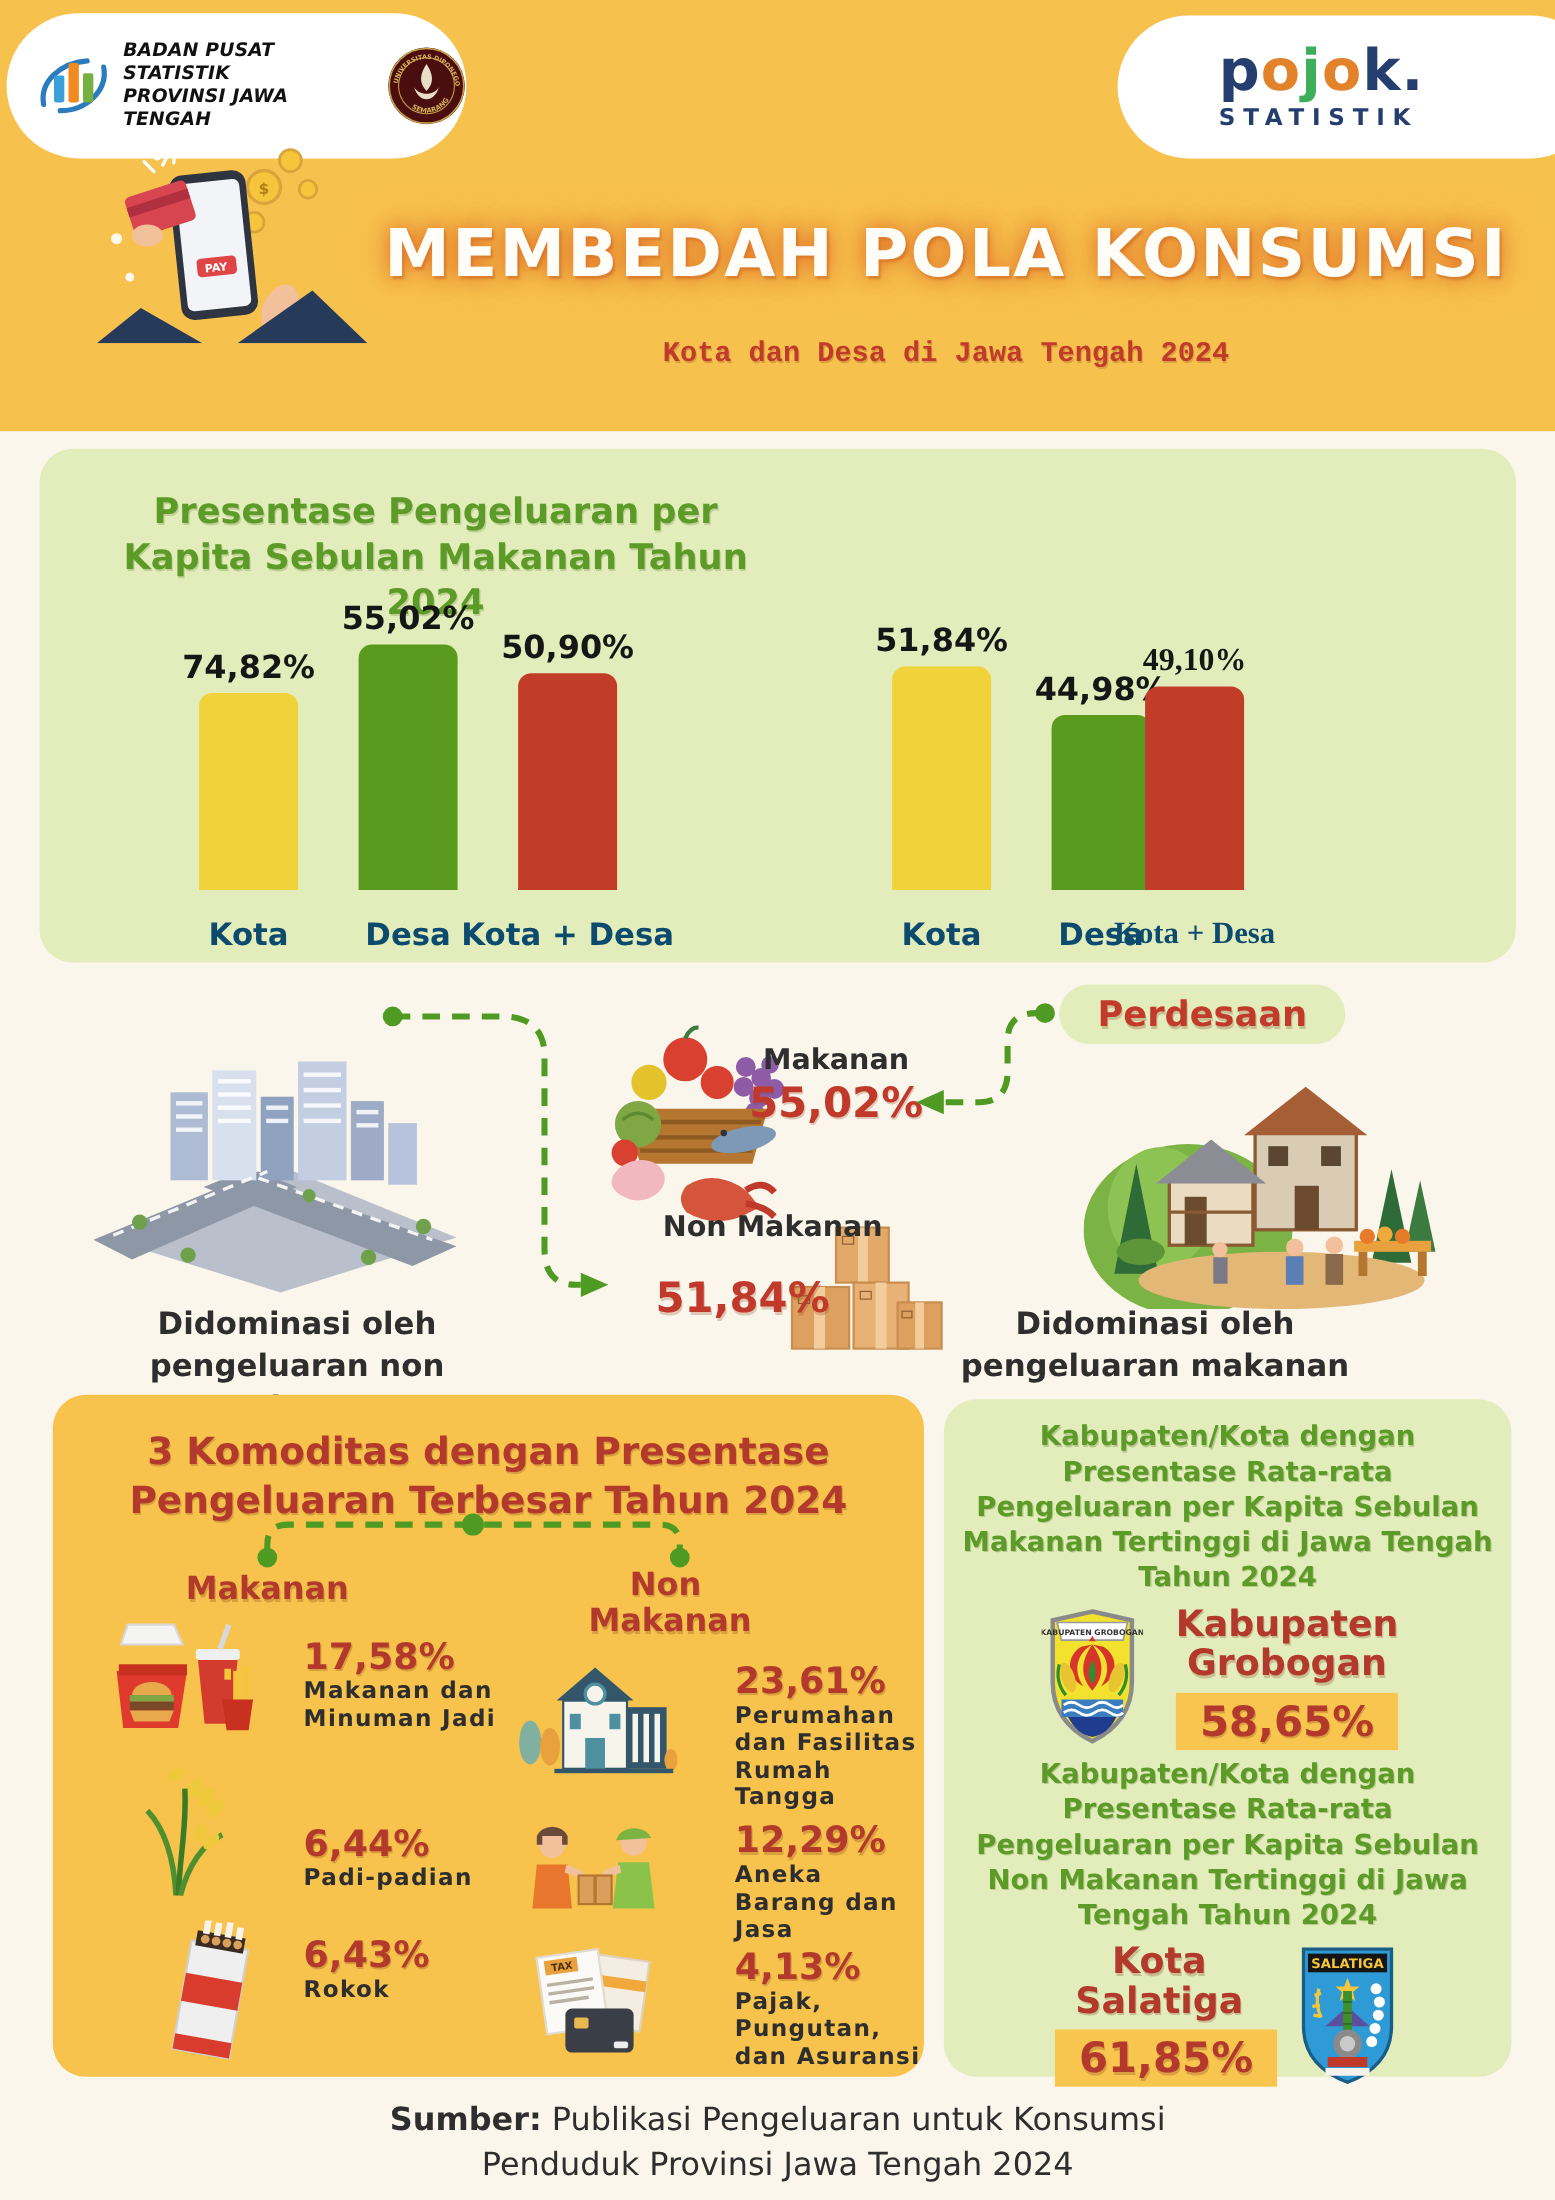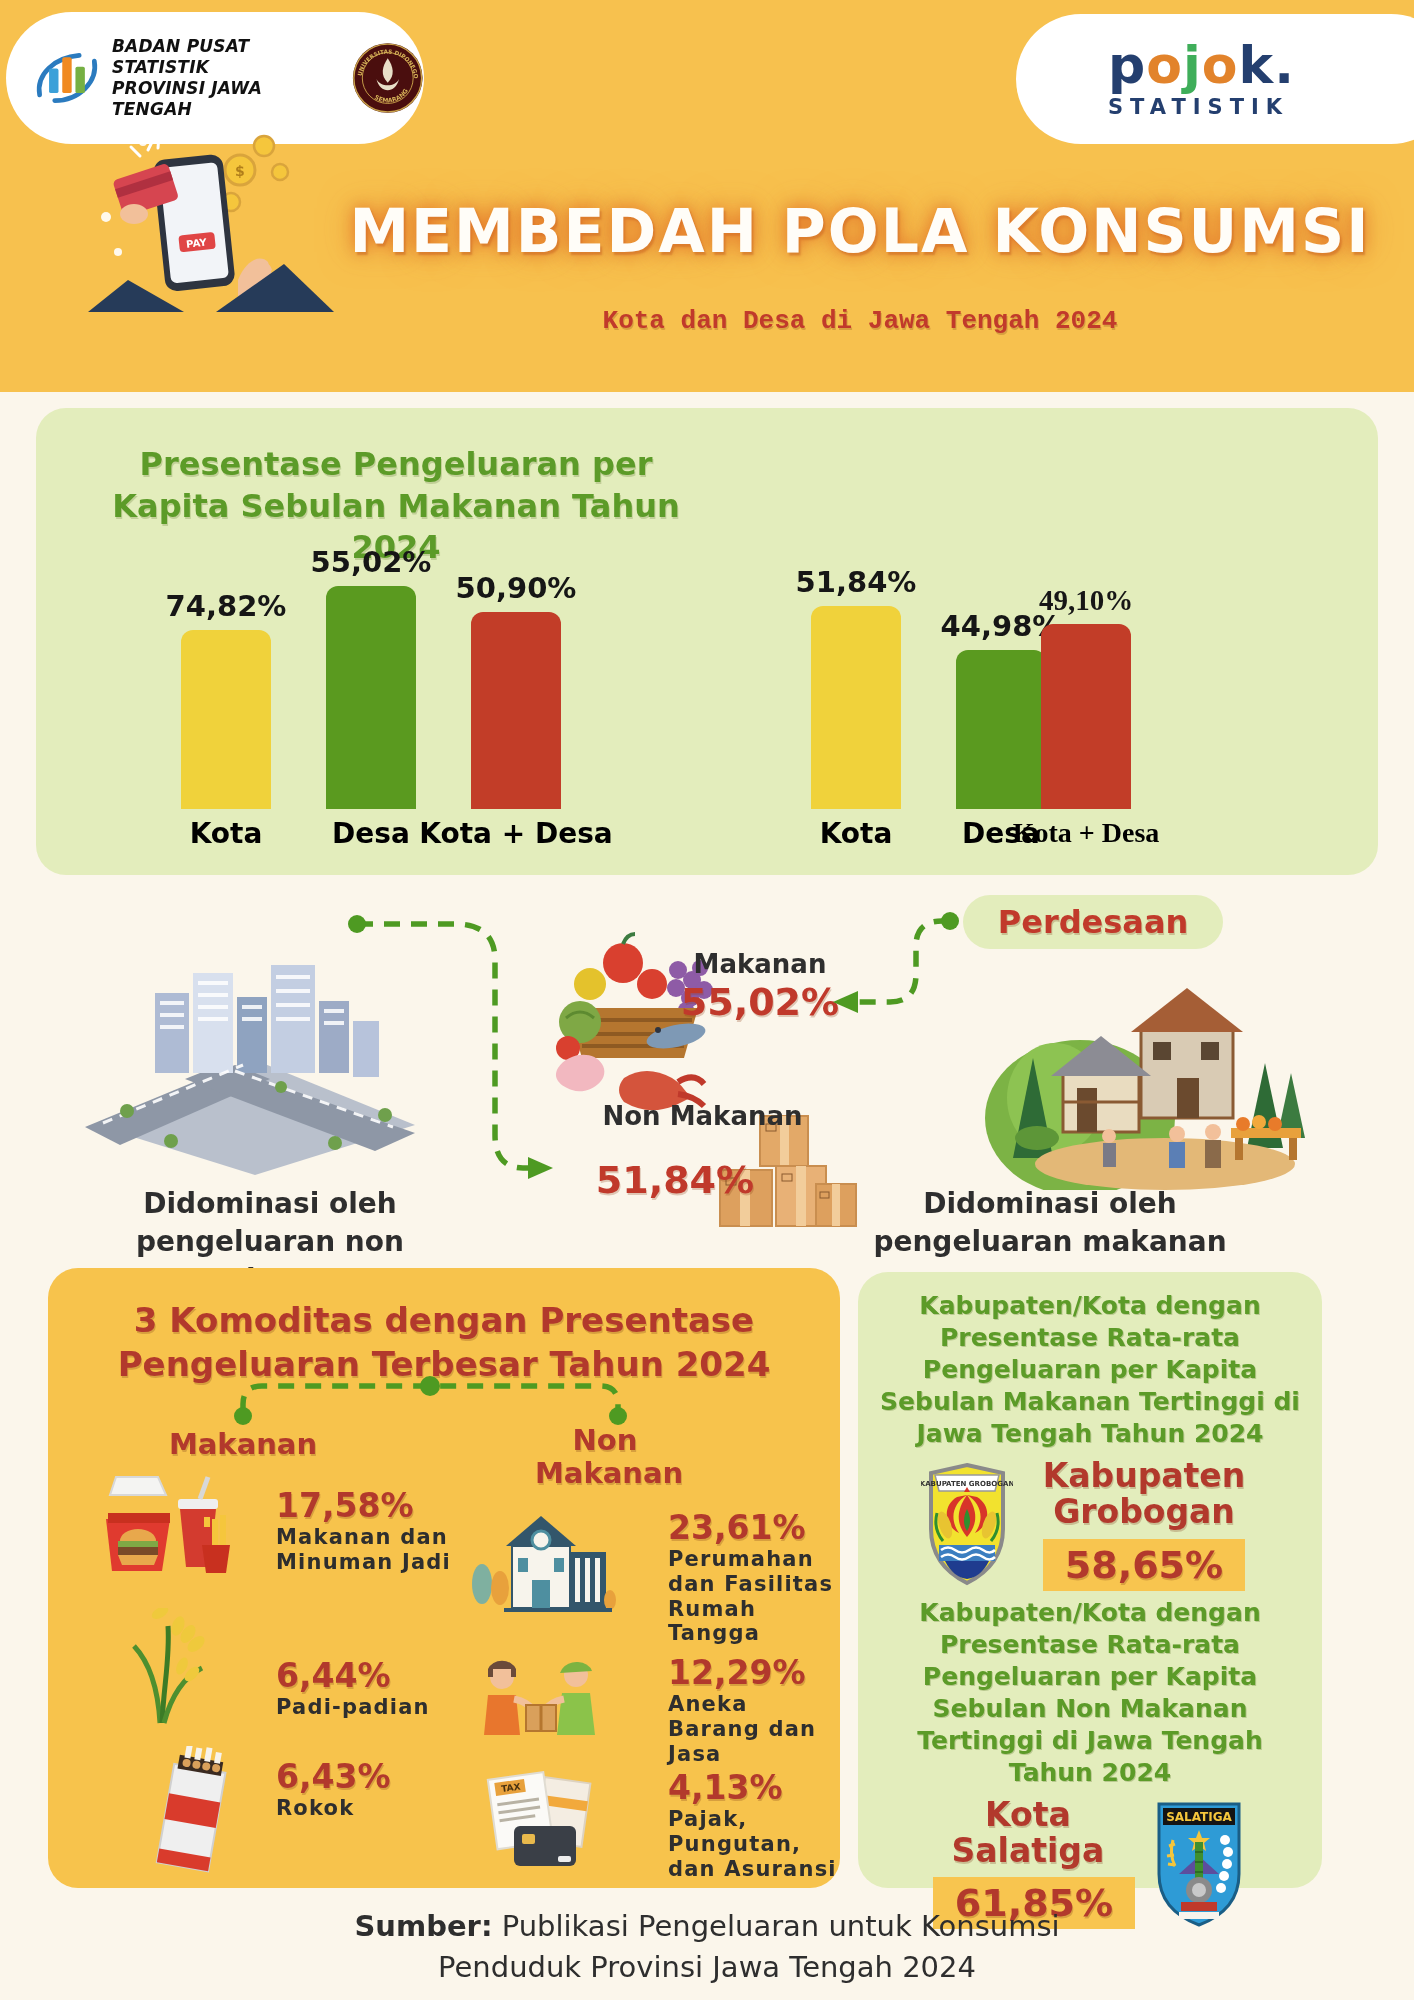--- a/index.html
+++ b/index.html
@@ -23,22 +23,22 @@
   
   .charts-panel { position:absolute; left:36px; top:408px; width:1342px; height:467px;
     background:#E3EDBC; border-radius:30px; }
   .chart-title { position:absolute; top:36px; text-align:center; font-weight:800; font-size:32px;
     line-height:1.3; color:#5C9B28; text-shadow:1px 2px 0 rgba(90,120,40,.25); }
   .ct1 { left:60px; width:600px; }
   .ct2 { left:700px; width:620px; }
   .bar-group { position:absolute; bottom:66px; width:90px; display:flex; flex-direction:column; align-items:center; }
   .bar-value { font-weight:800; font-size:29px; color:#161616; white-space:nowrap; margin-bottom:7px; }
   .bar { width:90px; border-radius:12px 12px 0 0; }
-  .bar-cat { position:absolute; top:100%; margin-top:8px; left:50%; transform:translateX(-50%);
-    white-space:nowrap; font-weight:800; font-size:28px; color:#000000; }
+  .bar-cat { position:absolute; top:100%; margin-top:24px; left:50%; transform:translateX(-50%);
+    white-space:nowrap; font-weight:800; font-size:28px; color:#0c4a6e; }
   
   .area-pill { position:absolute; height:54px; background:#E3EDBC; border-radius:27px;
     display:flex; align-items:center; justify-content:center; font-weight:800; font-size:32px;
     color:#C13A2B; text-shadow:1px 2px 0 rgba(120,60,20,.25); }
   .pill-perkotaan { left:110px; top:897px; width:244px; }
   .pill-perdesaan { left:963px; top:895px; width:260px; }
   .mid-label { color:#2E2E2E; font-weight:600; font-size:26px; line-height:1.15; text-align:center; }
   .mid-value { color:#C0392B; font-weight:800; font-size:34px; text-shadow:1px 2px 0 rgba(140,60,20,.25); }
   .blk-makanan { position:absolute; left:640px; top:950px; width:240px; text-align:center; }
   .blk-nonmakanan-label { position:absolute; left:600px; top:1102px; width:205px; text-align:center; }
@@ -54,21 +54,21 @@
     font-weight:800; font-size:34px; line-height:1.3; color:#B2392C; text-shadow:1px 2px 0 rgba(120,50,20,.25); }
   .col-header { position:absolute; text-align:center; font-weight:800; font-size:29px; line-height:1.15;
     color:#B2392C; text-shadow:1px 2px 0 rgba(120,50,20,.25); }
   .hdr-makanan { left:95px; top:160px; width:200px; }
   .hdr-nonmakanan { left:487px; top:156px; width:140px; }
   .item-icon { position:absolute; }
   .item-text { position:absolute; }
   .item-value { font-weight:800; font-size:33px; color:#B2392C; text-shadow:1px 2px 0 rgba(120,50,20,.25); }
   .item-label { font-weight:700; font-size:21px; line-height:1.18; color:#2E2E2E; letter-spacing:1.2px; }
   
-  .regions-panel { position:absolute; left:858px; top:1272px; width:464px; height:616px;
+  .regions-panel { position:absolute; left:858px; top:1272px; width:516px; height:616px;
     background:#E3EDBC; border-radius:30px; display:flex; flex-direction:column; align-items:center;
     padding:18px 14px 10px; }
   .region-title { text-align:center; font-weight:800; font-size:25px; line-height:1.28; color:#5C9B28;
     text-shadow:1px 1px 0 rgba(90,120,40,.3); max-width:486px; }
   .region-row { display:flex; align-items:center; justify-content:center; gap:16px; margin:8px 0 6px; }
   .region-name { font-weight:800; font-size:33px; line-height:1.1; color:#B2392C; text-align:center;
     text-shadow:1px 2px 0 rgba(120,50,20,.25); }
   .region-value { display:inline-block; margin-top:8px; background:#F8C54F; padding:4px 22px;
     font-weight:800; font-size:38px; color:#B2392C; text-shadow:1px 2px 0 rgba(120,50,20,.25); }
   

